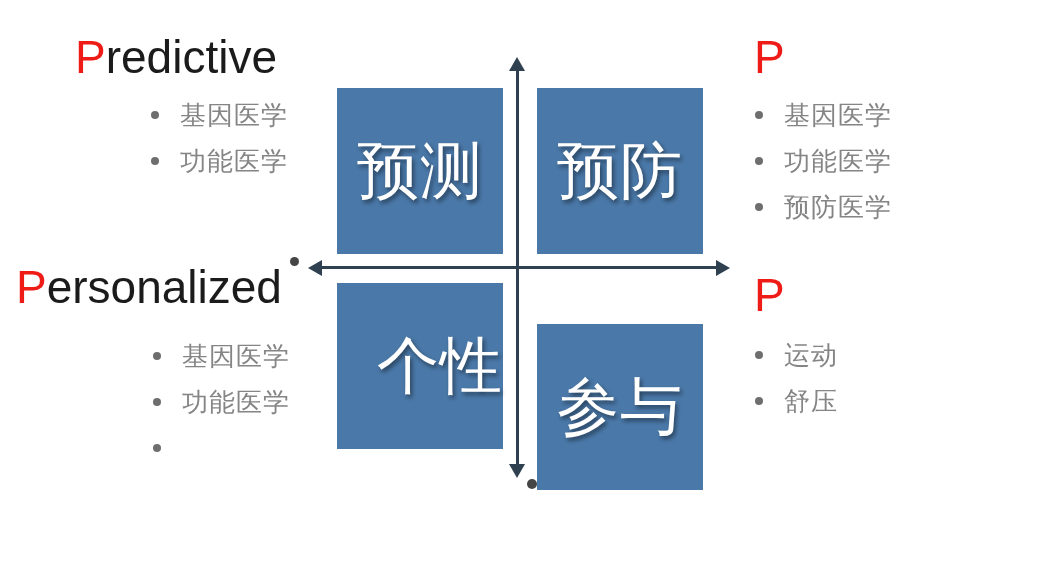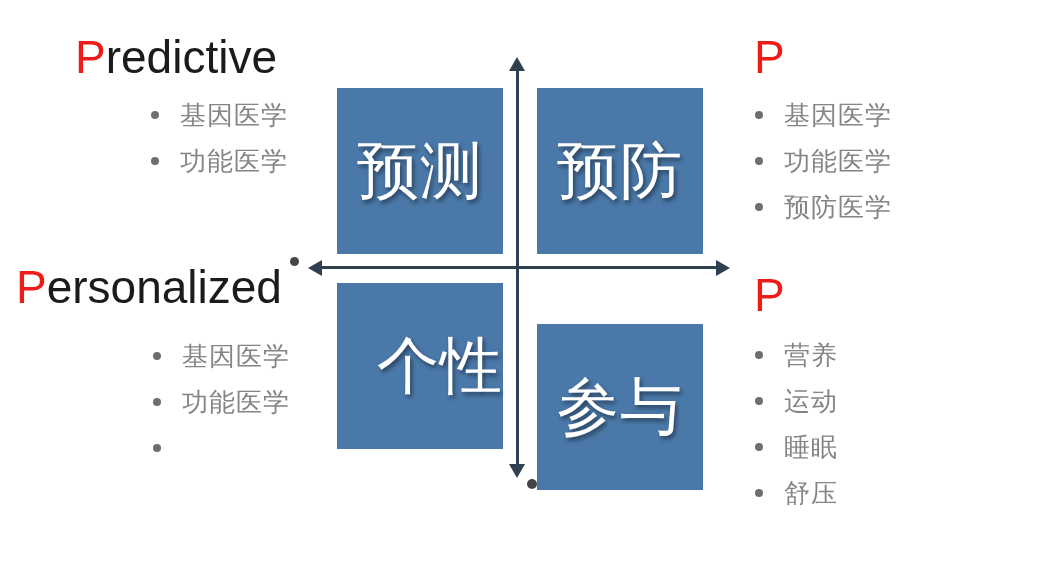--- a/index.html
+++ b/index.html
@@ -135,29 +135,21 @@
       <span class="b"></span>
     </div>
   </div>
 
   <div class="heading h-participatory">
     <span class="red">P</span><span></span>
   </div>
   <div class="list list-participatory">
     <div class="li">
       <span class="b"></span>
-      <span class="t">营养</span>
-    </div>
-    <div class="li">
-      <span class="b"></span>
       <span class="t">运动</span>
-    </div>
-    <div class="li">
-      <span class="b"></span>
-      <span class="t">睡眠</span>
     </div>
     <div class="li">
       <span class="b"></span>
       <span class="t">舒压</span>
     </div>
   </div>
 
 </div>
 
 </body></html>

